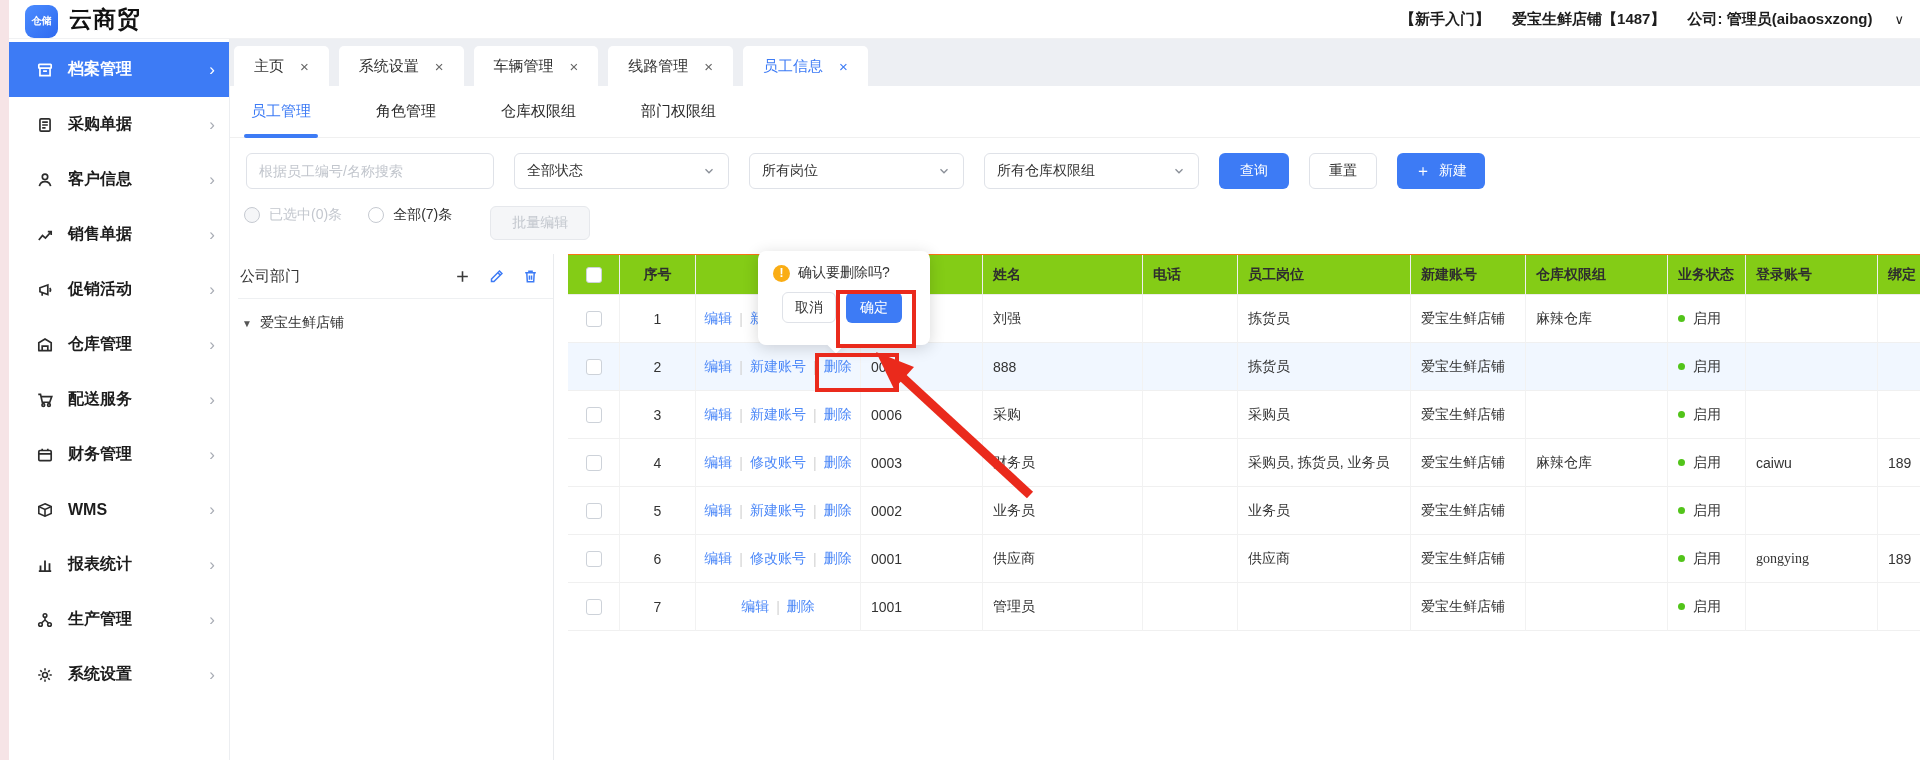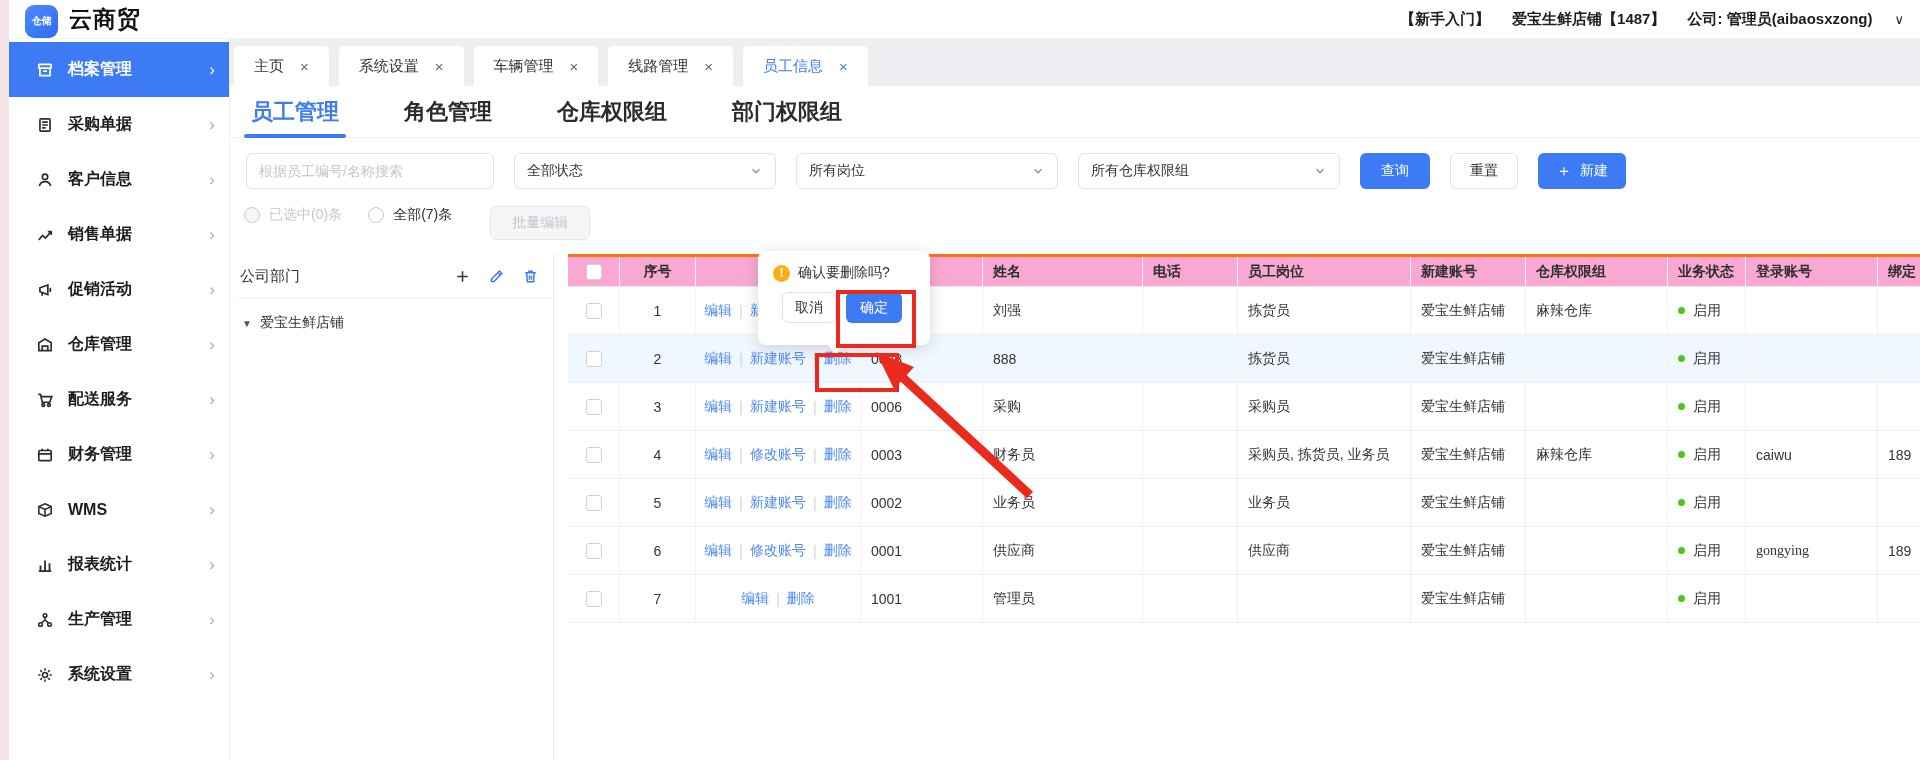--- a/index.html
+++ b/index.html
@@ -37,32 +37,32 @@
   .tabstrip{height:47px;display:flex;align-items:flex-end;gap:10px;padding-left:4px;flex:none}
   .tab{height:40px;background:#fff;border-radius:5px 5px 0 0;display:flex;align-items:center;gap:16px;
        padding:0 20px;font-size:15px;color:#333;cursor:pointer}
   .tab .x{color:#666;font-size:15px}
   .tab.active{color:#3d7bf5}
   .tab.active .x{color:#3d7bf5}
 
   .card{flex:1;background:#fff;display:flex;flex-direction:column;min-height:0}
   .subtabs{height:51px;display:flex;align-items:center;gap:65px;padding-left:21px;
            border-bottom:1px solid #f0f0f0;flex:none}
-  .subtab{font-size:22px;font-weight:700;color:#2b2b2b;position:relative;height:100%;
+  .subtab{font-size:15px;font-weight:400;color:#2b2b2b;position:relative;height:100%;
           display:flex;align-items:center;cursor:pointer}
   .subtab.active{color:#3d7bf5}
   .subtab.active::after{content:"";position:absolute;left:-7px;right:-7px;bottom:-1px;height:4px;
           border-radius:2px;background:#3d7bf5}
 
   
   .filters{display:flex;align-items:center;gap:20px;margin:15px 0 0 16px;flex:none}
   .search{width:248px;height:36px;border:1px solid #dfe2e8;border-radius:6px;padding:0 12px;
           font-size:14px;color:#333;outline:none;font-family:inherit;box-sizing:border-box}
   .search::placeholder{color:#c2c6cd}
-  .select{width:262px;height:36px;border:1px solid #dfe2e8;border-radius:6px;display:flex;
+  .select{width:215px;height:36px;border:1px solid #dfe2e8;border-radius:6px;display:flex;
           align-items:center;justify-content:space-between;padding:0 12px;font-size:14px;color:#333;
           box-sizing:border-box;background:#fff;cursor:pointer}
   .select .chev{color:#8a8f98;display:flex;width:14px;height:14px}
   .btn{border:none;border-radius:6px;font-size:14px;font-family:inherit;display:flex;align-items:center;
        justify-content:center;cursor:pointer;box-sizing:border-box}
   .btn.primary{background:#3d7bf5;color:#fff}
   .btn.ghost{background:#fff;border:1px solid #dfe2e8;color:#333}
   .btn.q{width:70px;height:36px}
   .btn.r{width:68px;height:36px}
   .btn.c{width:88px;height:36px;gap:8px}
@@ -86,21 +86,21 @@
   .dept-icons{display:flex;gap:17px;align-items:center}
   .dept-icons .ic{width:17px;height:17px;display:flex;cursor:pointer}
   .dept-icons .ic svg{width:100%;height:100%}
   .ic.plus{color:#3a3a3a}
   .ic.blue{color:#3d7bf5}
   .tree-node{display:flex;align-items:center;gap:8px;margin:15px 0 0 4px;font-size:14px;color:#333;cursor:pointer}
   .tree-caret{font-size:10px;color:#555}
 
   
   .table-area{flex:1;margin-left:14px;position:relative;font-size:14px;overflow:hidden}
-  .thead{display:flex;height:33px;background:#f9a8d4;border-top:3px solid #f97316;box-sizing:border-box}
+  .thead{display:flex;height:41px;background:#84cc16;border-top:1px solid #f97316;box-sizing:border-box}
   .th{display:flex;align-items:center;padding:0 10px;font-weight:700;color:#2e2e2e;
       border-right:1px solid #efefef;border-bottom:1px solid #ececec;flex:none;box-sizing:border-box;
       white-space:nowrap;overflow:hidden}
   .th.center,.td.center{justify-content:center;padding:0}
   .tr{display:flex;height:48px;background:#fff}
   .tr.hl{background:#f1f7ff}
   .td{display:flex;align-items:center;padding:0 10px;border-right:1px solid #f2f2f2;
       border-bottom:1px solid #f0f0f0;flex:none;box-sizing:border-box;white-space:nowrap;overflow:hidden}
   .link{color:#4c88f8;cursor:pointer}
   .sep{color:#d3d3d3;margin:0 7px}

